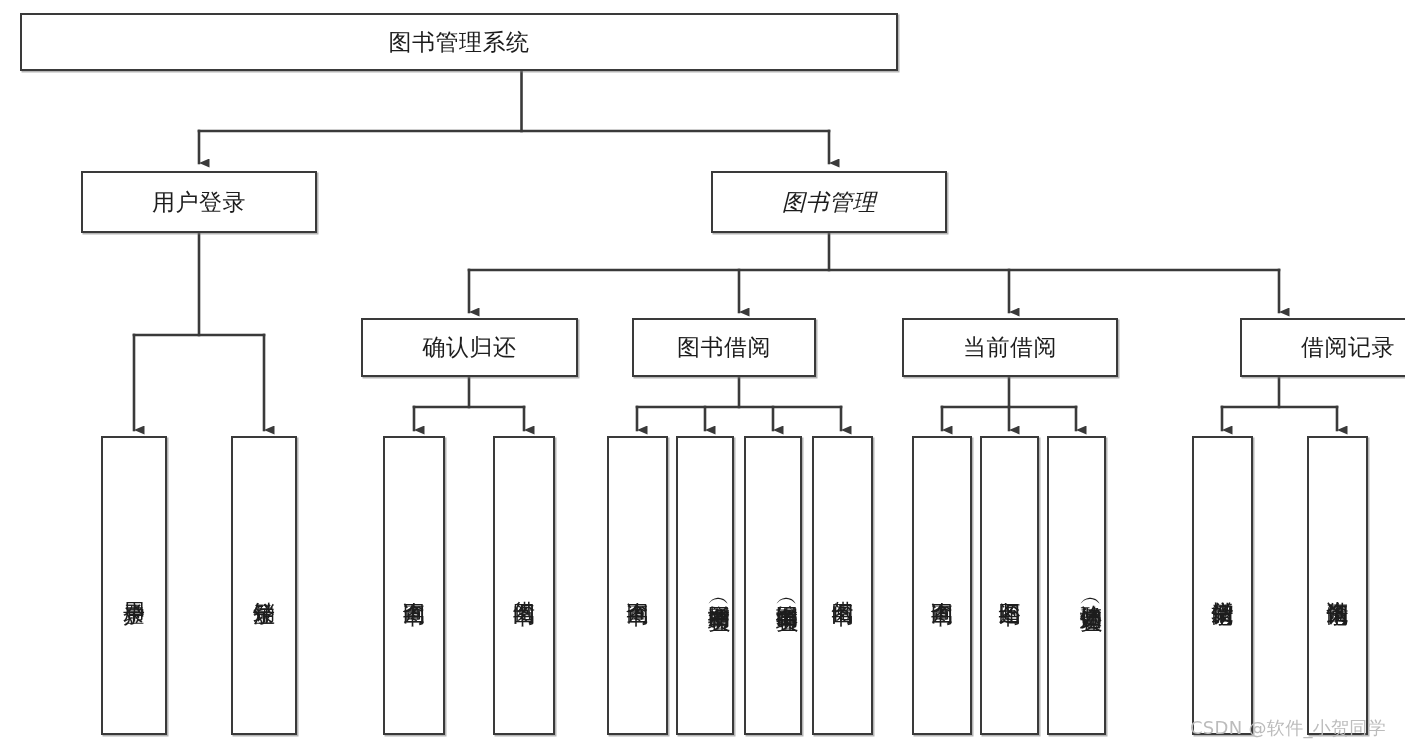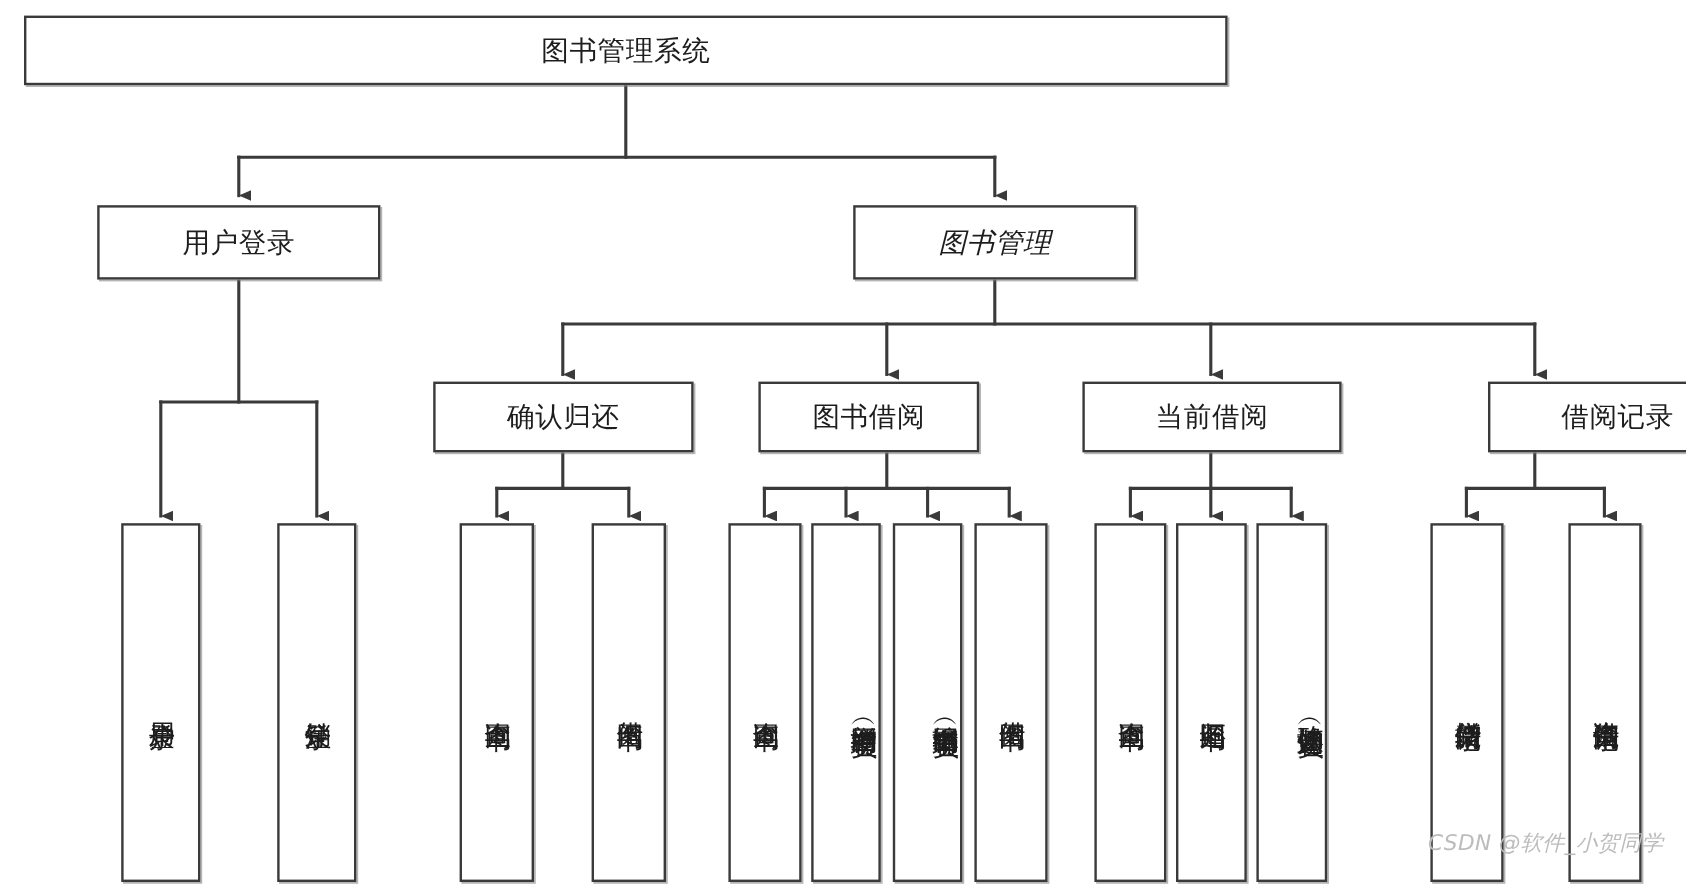--- a/index.html
+++ b/index.html
@@ -125,21 +125,21 @@
       <path d="M1009,407 L1009,430" marker-end="url(#arrowhead)"></path>
       <path d="M1076,407 L1076,430" marker-end="url(#arrowhead)"></path>
 
       <path d="M1279,377 L1279,407"></path>
       <path d="M1222,407 L1337,407"></path>
       <path d="M1222,407 L1222,430" marker-end="url(#arrowhead)"></path>
       <path d="M1337,407 L1337,430" marker-end="url(#arrowhead)"></path>
     </g>
   </svg>
 
-  <div class="node-box" style="left:20px; top:13px; width:1003px; height:58px;">
+  <div class="node-box" style="left:20px; top:13px; width:878px; height:58px;">
     <span class="node-label-h">图书管理系统</span>
   </div>
 
   <div class="node-box" style="left:81px; top:171px; width:236px; height:62px;">
     <span class="node-label-h">用户登录</span>
   </div>
 
   <div class="node-box" style="left:711px; top:171px; width:236px; height:62px;font-style:italic;">
     <span class="node-label-h">图书管理</span>
   </div>
@@ -205,15 +205,15 @@
   </div>
 
   <div class="node-box" style="left:1192px; top:436px; width:61px; height:299px;">
     <span class="node-label-v">新增借阅记录</span>
   </div>
 
   <div class="node-box" style="left:1307px; top:436px; width:61px; height:299px;">
     <span class="node-label-v">查询借阅记录</span>
   </div>
 
-  <div class="watermark" style="left:1190px; top:690px;font-style:italic;">CSDN @软件_小贺同学</div>
+  <div class="watermark" style="left:1190px; top:716px;">CSDN @软件_小贺同学</div>
 
 </div>
 
 </body></html>

